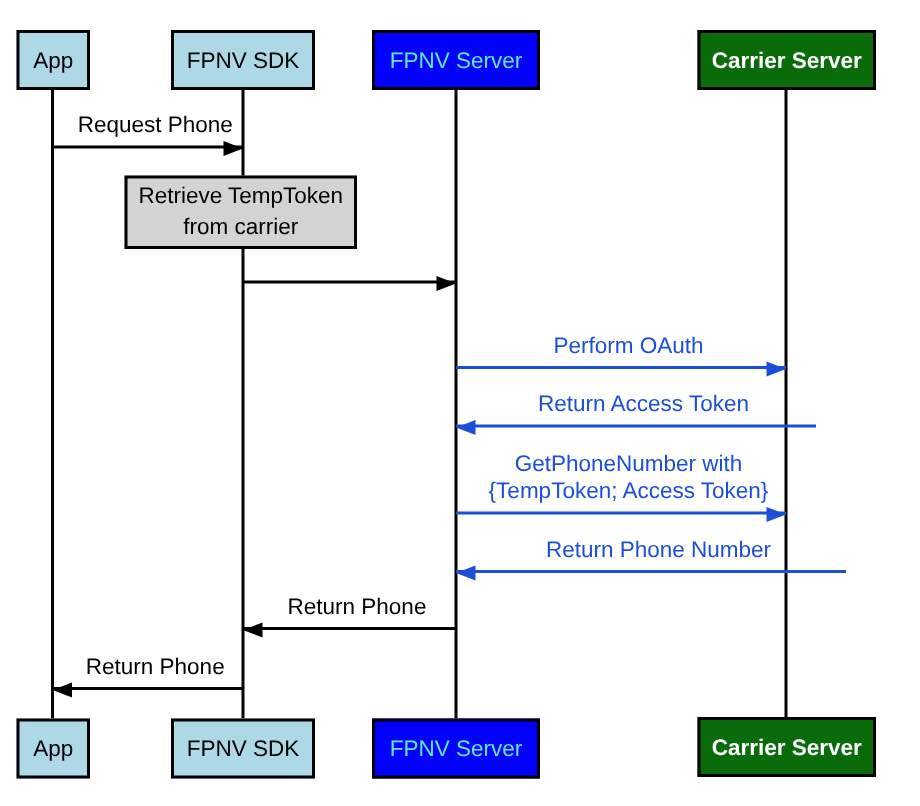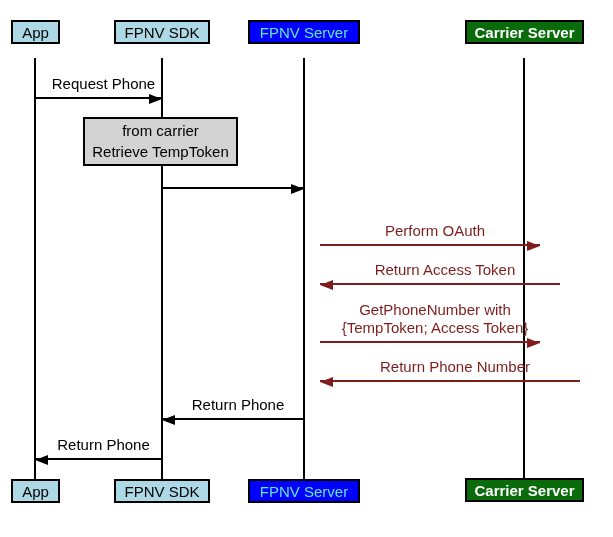--- a/index.html
+++ b/index.html
@@ -6,21 +6,21 @@
   #canvas {
     position: relative;
     width: 613px;
     height: 537px;
     background: #ffffff;
     font-family: "Liberation Sans", sans-serif;
     overflow: hidden;
   }
   .actor {
     position: absolute;
-    height: 24px;
+    height: 40px;
     box-sizing: border-box;
     border: 2px solid #000000;
     display: flex;
     align-items: center;
     justify-content: center;
     font-size: 15px;
     color: #000000;
     white-space: nowrap;
   }
   .actor.blue   { background: #0000ff; color: #5eead4; }
@@ -44,21 +44,21 @@
     flex-direction: column;
     justify-content: center;
   }
   .msg {
     position: absolute;
     text-align: center;
     font-size: 15px;
     line-height: 18px;
   }
   .msg.black { color: #000000; }
-  .msg.green { color: #7f1d1d; margin-left: 16px; }
+  .msg.green { color: #1d4ed8; }
   .msg .line {
     position: relative;
     height: 0;
     border-top: 2px solid currentColor;
     margin-top: 4px;
   }
   .msg.right .line::after {
     content: "";
     position: absolute;
     right: 0;
@@ -102,22 +102,22 @@
   <div class="actor green" style="left:465px; top:20px; width:119px;">
     <span>Carrier Server</span>
   </div>
 
   <div class="msg black right" style="left:35px; top:75px; width:127px;">
     <div class="msg-label">Request Phone</div>
     <div class="line"></div>
   </div>
 
   <div class="note" style="left:83px; top:117px; width:155px; height:49px;">
+    <div>Retrieve TempToken</div>
     <div>from carrier</div>
-    <div>Retrieve TempToken</div>
   </div>
 
   <div class="msg black right" style="left:162px; top:183px; width:142px;">
     <div class="line"></div>
   </div>
 
   <div class="msg green right" style="left:304px; top:222px; width:220px;">
     <div class="msg-label">Perform OAuth</div>
     <div class="line"></div>
   </div>

